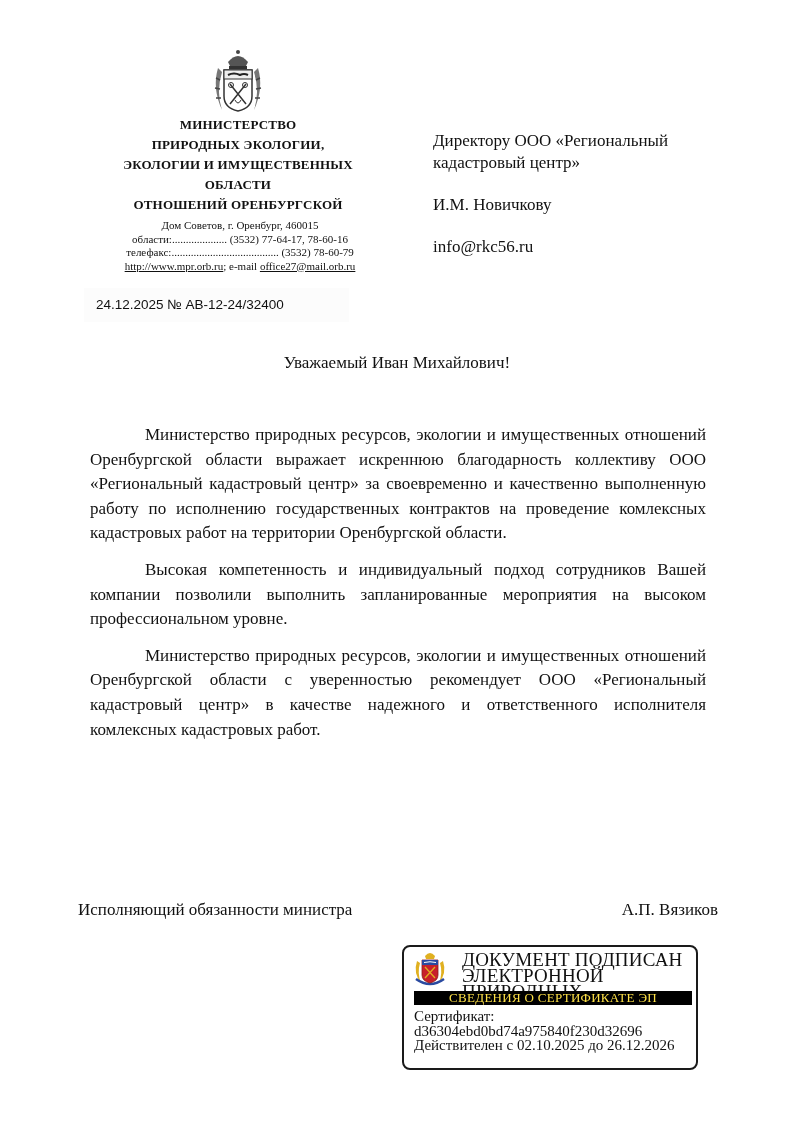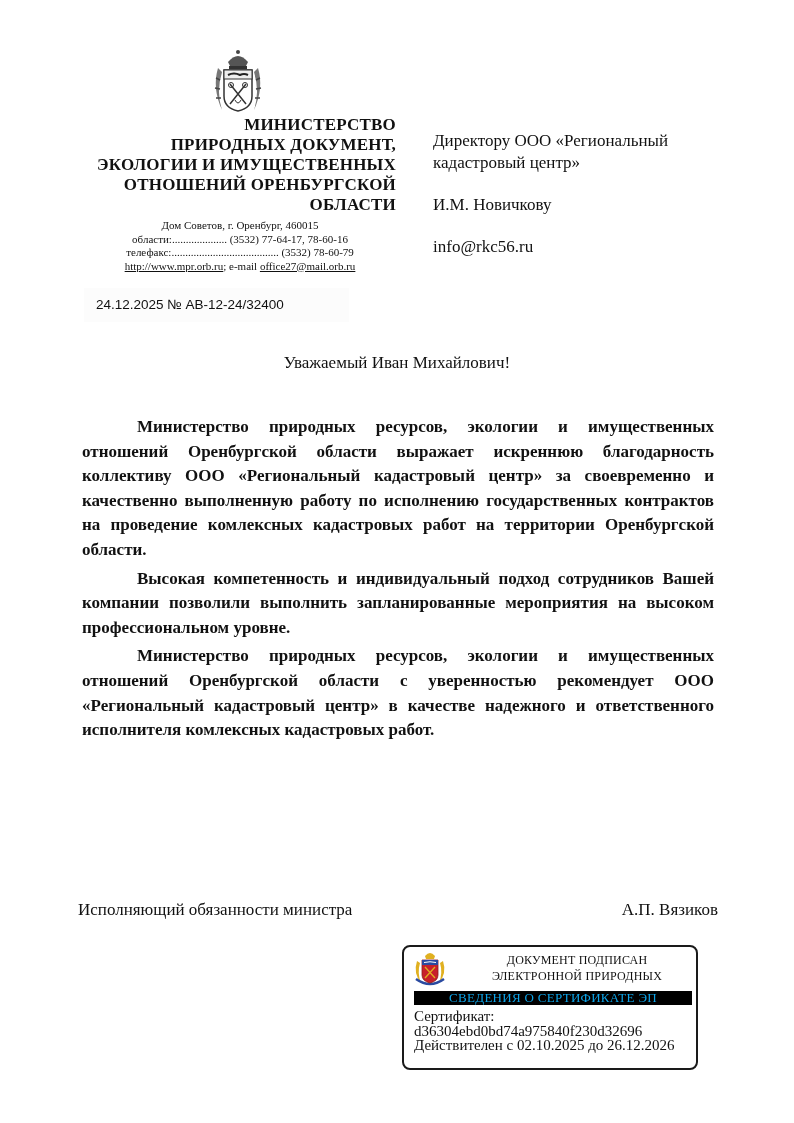--- a/index.html
+++ b/index.html
@@ -5,22 +5,22 @@
     html, body { margin: 0; padding: 0; background: #ffffff; }
     body {
       width: 794px; height: 1123px; position: relative; overflow: hidden;
       font-family: "Liberation Serif", "DejaVu Serif", serif; color: #111;
     }
     .abs { position: absolute; }
 
     
     #emblem { left: 208px; top: 48px; width: 60px; height: 68px; }
     #ministry-title {
-      left: 80px; top: 115px; width: 316px; text-align: right;
-      font-weight: bold; font-size: 17px; line-height: 20px; letter-spacing: 0.2px;
+      left: 80px; top: 115px; width: 316px; text-align: center;
+      font-weight: bold; font-size: 13px; line-height: 20px; letter-spacing: 0.2px;
     }
     #contacts {
       left: 100px; top: 219px; width: 280px; text-align: center;
       font-size: 11px; line-height: 13.5px;
     }
     #contacts .u { text-decoration: underline; }
     #outgoing {
       left: 96px; top: 297px;
       font-family: "Liberation Sans", "DejaVu Sans", sans-serif; font-size: 13.5px;
     }
@@ -33,39 +33,39 @@
     #addressee .gap { height: 20px; }
 
     
     #greeting { left: 0; width: 794px; top: 353px; text-align: center; font-size: 17px; }
 
     
     #body-text {
       left: 78px; top: 411px; width: 640px; font-size: 17px; line-height: 24.6px;
       text-align: justify;
     }
-    #body-text p { margin: 4px; text-indent: 55px; font-weight: bold; }
+    #body-text p { margin: 12px; text-indent: 55px; }
 
     
     #sig-position { left: 78px; top: 900px; font-size: 17px; }
     #sig-name { right: 76px; top: 900px; font-size: 17px; }
 
     
     #stamp {
       left: 402px; top: 945px; width: 296px; height: 125px;
       border: 2px solid #1a1a1a; border-radius: 8px; box-sizing: border-box;
     }
     #stamp-emblem { left: 9px; top: 4px; width: 34px; height: 36px; }
     #stamp-title {
-      left: 58px; top: 5px; width: 230px; text-align: center;
-      font-size: 12px; line-height: 16px; letter-spacing: 0.2px;
+      left: 58px; top: 5px; width: 230px; text-align: left;
+      font-size: 19px; line-height: 16px; letter-spacing: 0.2px;
     }
     #stamp-bar {
       left: 10px; top: 44px; width: 278px; height: 14px; background: #000;
-      color: #0ea5e9; text-align: center; font-size: 13px; line-height: 14px; letter-spacing: 0.3px;
+      color: #fde047; text-align: center; font-size: 13px; line-height: 14px; letter-spacing: 0.3px;
     }
     #stamp-details {
       left: 10px; top: 62px; width: 280px; font-size: 15px; line-height: 14.5px;
     }
   </style>
 </head>
 <body>
 
 <div id="emblem" class="abs">
   <svg width="60" height="68" viewBox="0 0 60 68">
@@ -85,24 +85,24 @@
 
     <path d="M22 36 L38 56 M38 36 L22 56" stroke="#333" stroke-width="1.5"></path>
     <circle cx="23" cy="37" r="2.5" fill="none" stroke="#333"></circle>
     <circle cx="37" cy="37" r="2.5" fill="none" stroke="#333"></circle>
     <path d="M27 52 Q30 58 33 52" stroke="#333" fill="none"></path>
   </svg>
 </div>
 
 <div id="ministry-title" class="abs">
   <div>МИНИСТЕРСТВО</div>
-  <div>ПРИРОДНЫХ ДОКУМЕНТ,</div>
+  <div>ПРИРОДНЫХ ЭКОЛОГИИ,</div>
   <div>ЭКОЛОГИИ И ИМУЩЕСТВЕННЫХ</div>
+  <div>ОБЛАСТИ</div>
   <div>ОТНОШЕНИЙ ОРЕНБУРГСКОЙ</div>
-  <div>ОБЛАСТИ</div>
 </div>
 
 <div id="contacts" class="abs">
   <div>Дом Советов, г. Оренбург, 460015</div>
   <div>
     <span>области:....................</span>
     <span>(3532) 77-64-17, 78-60-16</span>
   </div>
   <div>
     <span>телефакс:.......................................</span>

